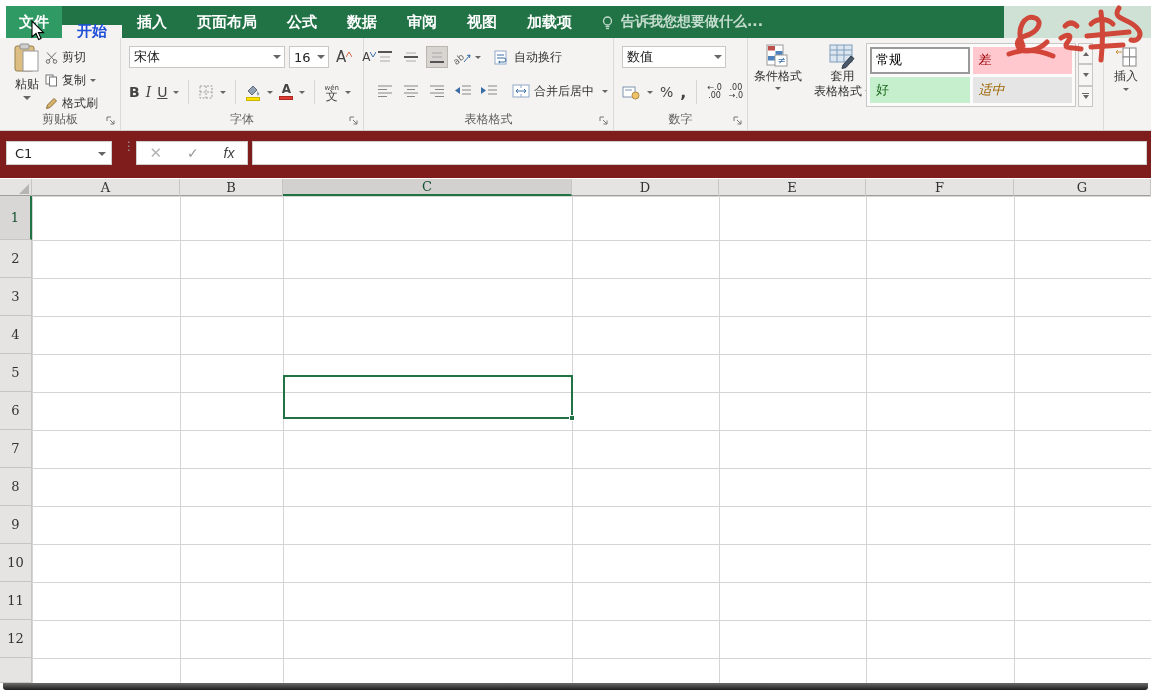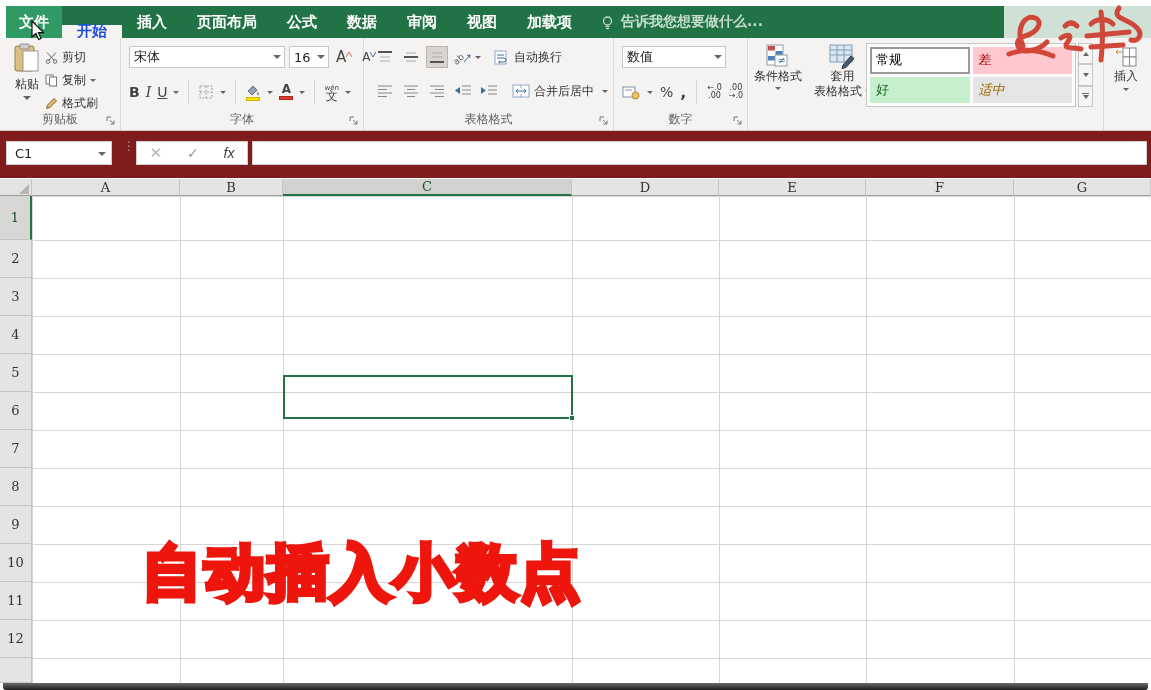--- a/index.html
+++ b/index.html
@@ -589,21 +589,20 @@
         <div class="hline" style="top: 403px;"></div>
         <div class="hline" style="top: 441px;"></div>
         <div class="hline" style="top: 479px;"></div>
       </div>
   </div>
 
   <div class="selection">
     <span class="handle"></span>
   </div>
 
-  <div class="caption">自动插入小数点</div>
 
   <div class="signature">
     <svg width="156" height="68" viewBox="0 0 156 68">
       <g fill="none" stroke="#cf3a2c" stroke-width="5" stroke-linecap="round" stroke-linejoin="round" opacity="0.92">
         <path d="M28,44 C20,26 30,12 40,16 C48,19 44,30 30,34 C24,36 20,40 24,46 C30,52 44,48 52,40"></path>
         <path d="M14,52 C30,46 44,48 58,54"></path>
         <path d="M70,24 C74,20 78,20 82,24"></path>
         <path d="M66,36 C74,31 78,33 72,41 C68,47 76,45 86,47"></path>
         <path d="M106,10 C108,24 108,40 106,58"></path>
         <path d="M96,22 C102,16 112,16 118,22"></path>

